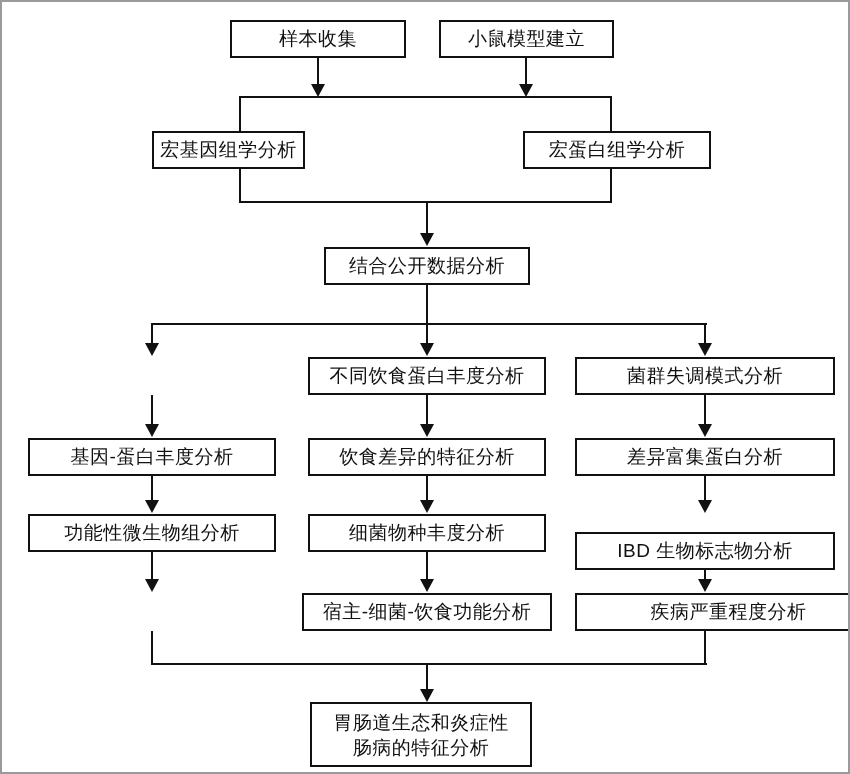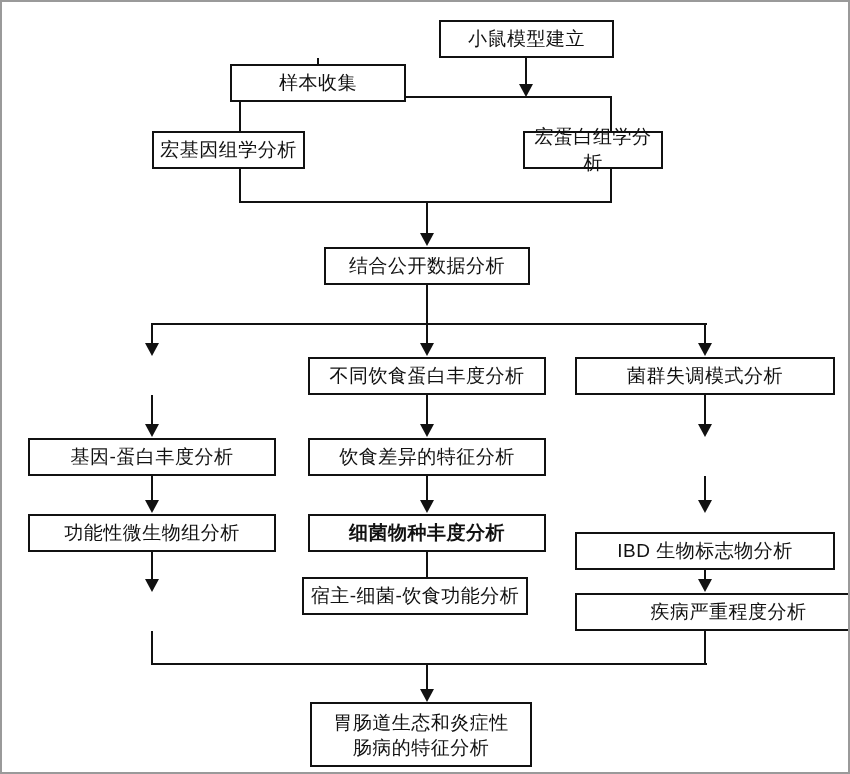--- a/index.html
+++ b/index.html
@@ -101,36 +101,37 @@
   <div class="arrow" style="left:696px; top:498px;"></div>
   <div class="vline" style="left:702px; top:550px; height:27px;"></div>
   <div class="arrow" style="left:696px; top:577px;"></div>
 
   <div class="vline" style="left:149px; top:629px; height:34px;"></div>
   <div class="vline" style="left:702px; top:629px; height:34px;"></div>
   <div class="hline" style="left:149px; top:661px; width:556px;"></div>
   <div class="vline" style="left:424px; top:661px; height:26px;"></div>
   <div class="arrow" style="left:418px; top:687px;"></div>
 
-  <div class="node" style="left:228px; top:18px; width:176px;margin-top:44px;">样本收集</div>
+  <div class="node" style="left:228px; top:18px; width:176px;">样本收集</div>
   <div class="node" style="left:437px; top:18px; width:175px;">小鼠模型建立</div>
 
   <div class="node" style="left:150px; top:129px; width:153px;">宏基因组学分析</div>
-  <div class="node" style="left:521px; top:129px; width:140px;">宏蛋白组学分析</div>
+  <div class="node" style="left:521px; top:129px; width:188px;">宏蛋白组学分析</div>
 
   <div class="node" style="left:322px; top:245px; width:206px;">结合公开数据分析</div>
 
   <div class="node" style="left:26px; top:436px; width:248px;">基因-蛋白丰度分析</div>
   <div class="node" style="left:26px; top:512px; width:248px;">功能性微生物组分析</div>
 
   <div class="node" style="left:306px; top:355px; width:238px;">不同饮食蛋白丰度分析</div>
   <div class="node" style="left:306px; top:436px; width:238px;">饮食差异的特征分析</div>
-  <div class="node" style="left:306px; top:512px; width:238px;font-weight:bold;">细菌物种丰度分析</div>
-  <div class="node" style="left:300px; top:575px; width:226px;">宿主-细菌-饮食功能分析</div>
+  <div class="node" style="left:306px; top:512px; width:238px;">细菌物种丰度分析</div>
+  <div class="node" style="left:300px; top:591px; width:250px;">宿主-细菌-饮食功能分析</div>
 
   <div class="node" style="left:573px; top:355px; width:260px;">菌群失调模式分析</div>
+  <div class="node" style="left:573px; top:436px; width:260px;">差异富集蛋白分析</div>
   <div class="node" style="left:573px; top:512px; width:260px;margin-top:18px;">IBD 生物标志物分析</div>
   <div class="node" style="left:573px; top:591px; width:307px;">疾病严重程度分析</div>
 
   <div class="node tall" style="left:308px; top:700px; width:222px;">胃肠道生态和炎症性
 肠病的特征分析</div>
 
 </div>
 
 </body></html>

